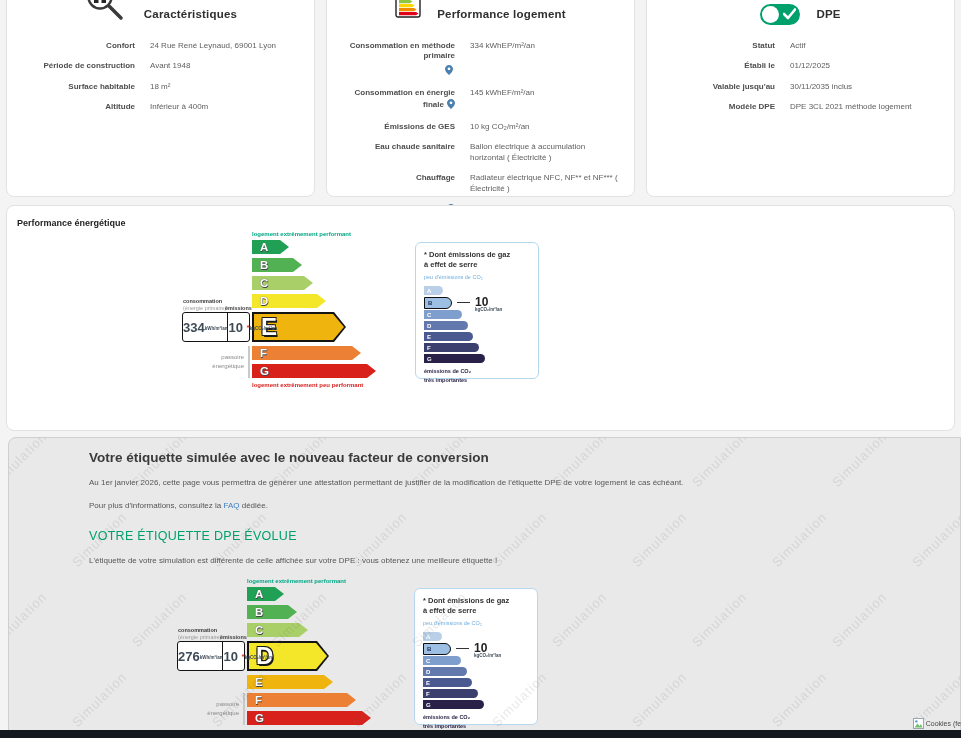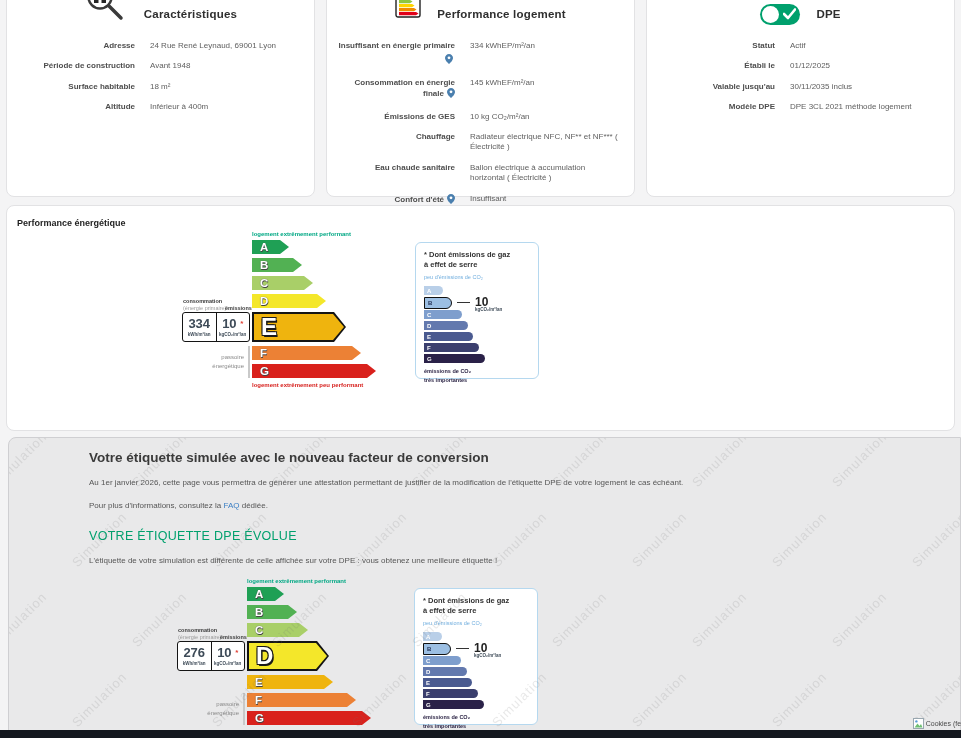--- a/index.html
+++ b/index.html
@@ -51,21 +51,21 @@
     text-shadow:0 0 1px #444,.5px .5px 0 #444;}
   .big-arrow{position:relative;height:30px;background:#141414;
     clip-path:polygon(0 0,calc(100% - 12px) 0,100% 50%,calc(100% - 12px) 100%,0 100%);}
   .big-fill{position:absolute;inset:2px;
     clip-path:polygon(0 0,calc(100% - 11px) 0,100% 50%,calc(100% - 11px) 100%,0 100%);}
   .big-letter{position:absolute;left:9px;top:50%;transform:translateY(-50%);
     font-size:24px;font-weight:bold;color:#fff;
     text-shadow:-1px -1px 0 #1a1a1a,1px -1px 0 #1a1a1a,-1px 1px 0 #1a1a1a,1.5px 1.5px 0 #1a1a1a;}
   .vbox{position:absolute;left:-70px;top:0;width:68px;height:100%;box-sizing:border-box;
     background:#fff;border:1.5px solid #141414;border-radius:3px;display:flex;z-index:2;}
-  .vcell{flex:1;border-right:1.5px solid #141414;display:flex;flex-direction:column;
+  .vcell{flex:1;border-right:1.5px solid #141414;display:flex;flex-direction:row;
     align-items:center;justify-content:center;}
   .vcell.last{border-right:none;}
   .vnum{font-size:13px;font-weight:bold;color:#3d4a57;line-height:1;white-space:nowrap;}
   .ast{color:#e03c31;font-size:8px;vertical-align:2px;}
   .vunit{font-size:4.5px;font-weight:bold;color:#3d4a57;margin-top:2px;white-space:nowrap;}
   .lab{position:absolute;font-size:5.5px;white-space:nowrap;}
   .lab.conso{left:-69px;top:-14px;font-weight:bold;color:#3a3a3a;}
   .lab.consosub{left:-69px;top:-7.5px;color:#9a9a9a;}
   .lab.emis{left:-27px;top:-7.5px;font-weight:bold;color:#3a3a3a;}
   .pass-line{position:absolute;left:64px;width:2px;background:#c9c9c9;}
@@ -116,21 +116,21 @@
       <svg class="icon-mag" width="44" height="40" viewBox="0 0 44 40">
         <circle cx="16" cy="12" r="11.5" fill="#ffffff" stroke="#3a3a3a" stroke-width="2.5"></circle>
         <path d="M10 12 l6 -5 6 5 v6 h-12 z" fill="#262626"></path>
         <rect x="14.5" y="13.5" width="3" height="4.5" fill="#ffffff"></rect>
         <line x1="25" y1="21" x2="37" y2="33" stroke="#3a3a3a" stroke-width="3.5" stroke-linecap="round"></line>
       </svg>
       <h2 class="card-title">Caractéristiques</h2>
     </div>
     <div class="rows">
       <div class="row">
-        <div class="lbl"><span>Adresse</span></div>
+        <div class="lbl"><span>Confort</span></div>
         <div class="val">24 Rue René Leynaud, 69001 Lyon</div>
       </div>
       <div class="row">
         <div class="lbl"><span>Période de construction</span></div>
         <div class="val">Avant 1948</div>
       </div>
       <div class="row">
         <div class="lbl"><span>Surface habitable</span></div>
         <div class="val">18 m²</div>
       </div>
@@ -148,46 +148,46 @@
         <path d="M4 4 h9 l2.5 1.6 L13 7.2 H4 z" fill="#00a06d"></path>
         <path d="M4 8 h11 l2.5 1.6 L15 11.2 H4 z" fill="#8ec641"></path>
         <path d="M4 12 h13 l2.5 1.6 L17 15.2 H4 z" fill="#ffd500"></path>
         <path d="M4 16 h15 l2.5 1.6 L19 19.2 H4 z" fill="#f08c00"></path>
         <path d="M4 20 h17 l2.5 1.6 L21 23.2 H4 z" fill="#e1001a"></path>
       </svg>
       <h2 class="card-title">Performance logement</h2>
     </div>
     <div class="rows">
       <div class="row">
-        <div class="lbl"><span>Insuffisant en énergie primaire</span>
+        <div class="lbl"><span>Consommation en méthode primaire</span>
           <span class="pin block"><svg width="8" height="10" viewBox="0 0 8 10">
                 <path d="M4 0 C1.8 0 0 1.8 0 4 c0 2.8 4 6 4 6 s4 -3.2 4 -6 C8 1.8 6.2 0 4 0 Z" fill="#4a7fae"></path>
                 <circle cx="4" cy="3.8" r="1.4" fill="#ffffff"></circle>
               </svg></span>
         </div>
         <div class="val">334 kWhEP/m²/an</div>
       </div>
       <div class="row">
         <div class="lbl"><span>Consommation en énergie finale</span><span class="pin"><svg width="8" height="10" viewBox="0 0 8 10">
                 <path d="M4 0 C1.8 0 0 1.8 0 4 c0 2.8 4 6 4 6 s4 -3.2 4 -6 C8 1.8 6.2 0 4 0 Z" fill="#4a7fae"></path>
                 <circle cx="4" cy="3.8" r="1.4" fill="#ffffff"></circle>
               </svg></span></div>
         <div class="val">145 kWhEF/m²/an</div>
       </div>
       <div class="row">
         <div class="lbl"><span>Émissions de GES</span></div>
         <div class="val">10 kg CO₂/m²/an</div>
       </div>
       <div class="row">
+        <div class="lbl"><span>Eau chaude sanitaire</span></div>
+        <div class="val">Ballon électrique à accumulation horizontal ( Électricité )</div>
+      </div>
+      <div class="row">
         <div class="lbl"><span>Chauffage</span></div>
         <div class="val">Radiateur électrique NFC, NF** et NF*** ( Électricité )</div>
-      </div>
-      <div class="row">
-        <div class="lbl"><span>Eau chaude sanitaire</span></div>
-        <div class="val">Ballon électrique à accumulation horizontal ( Électricité )</div>
       </div>
       <div class="row">
         <div class="lbl"><span>Confort d'été</span><span class="pin"><svg width="8" height="10" viewBox="0 0 8 10">
                 <path d="M4 0 C1.8 0 0 1.8 0 4 c0 2.8 4 6 4 6 s4 -3.2 4 -6 C8 1.8 6.2 0 4 0 Z" fill="#4a7fae"></path>
                 <circle cx="4" cy="3.8" r="1.4" fill="#ffffff"></circle>
               </svg></span></div>
         <div class="val">Insuffisant</div>
       </div>
     </div>
   </section>

